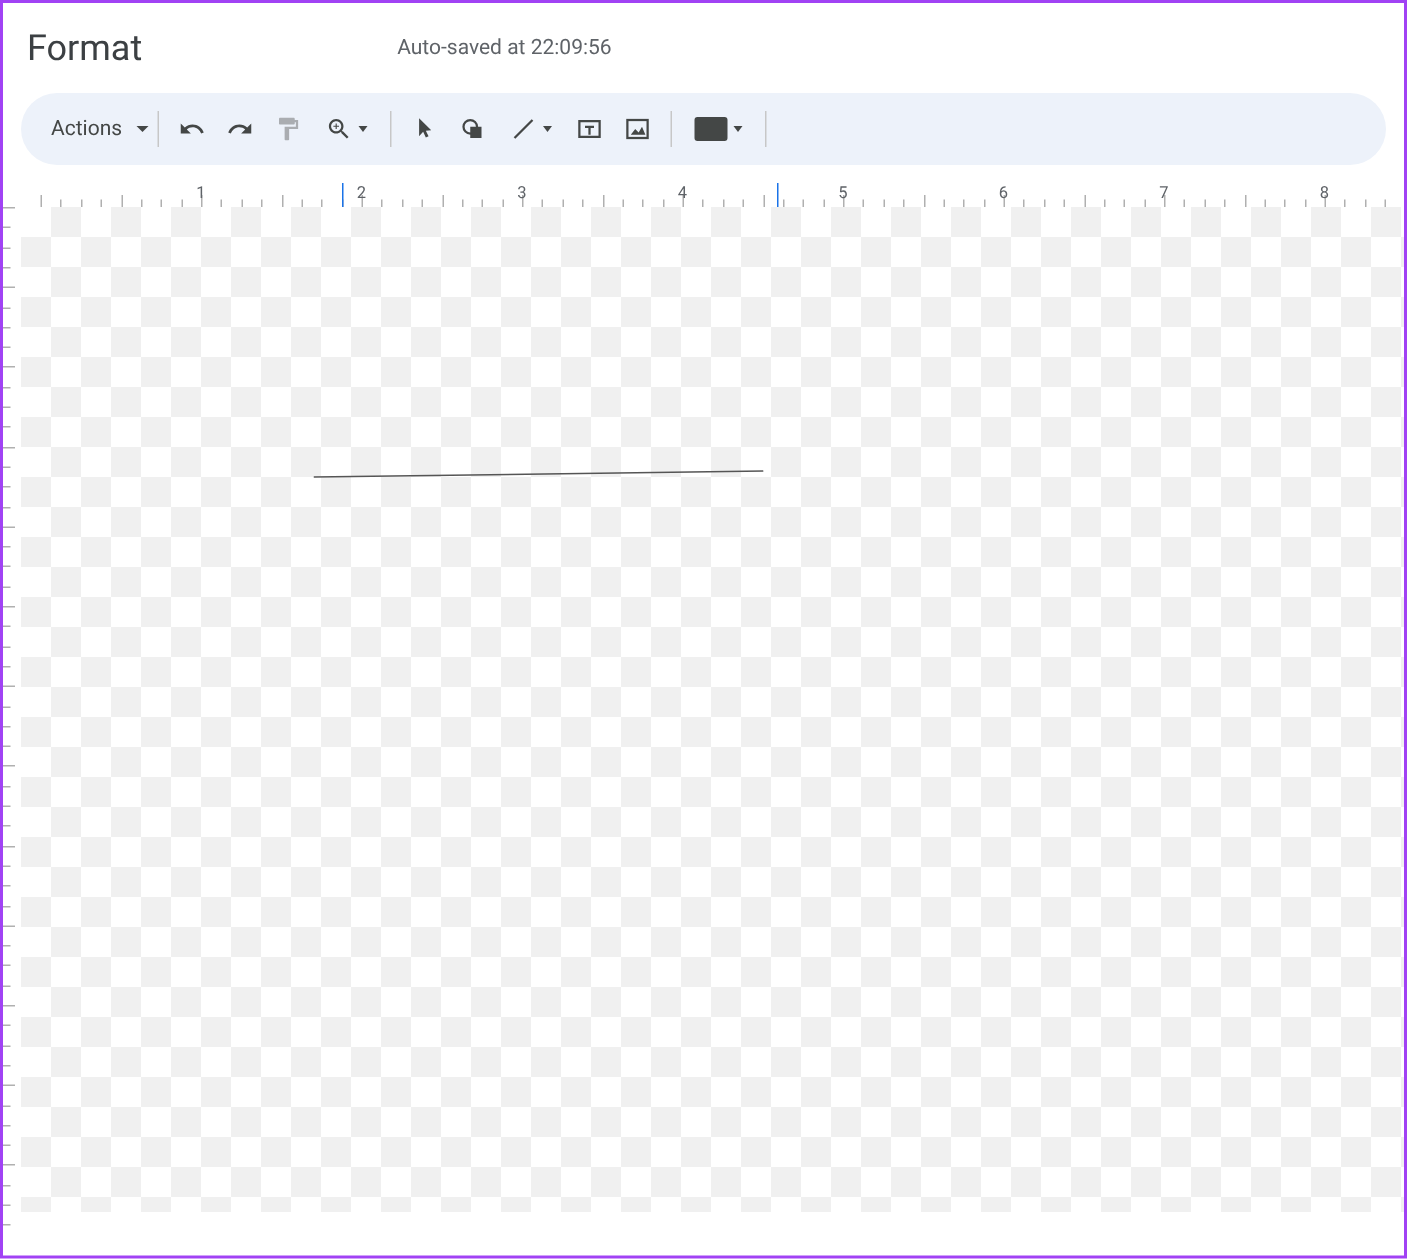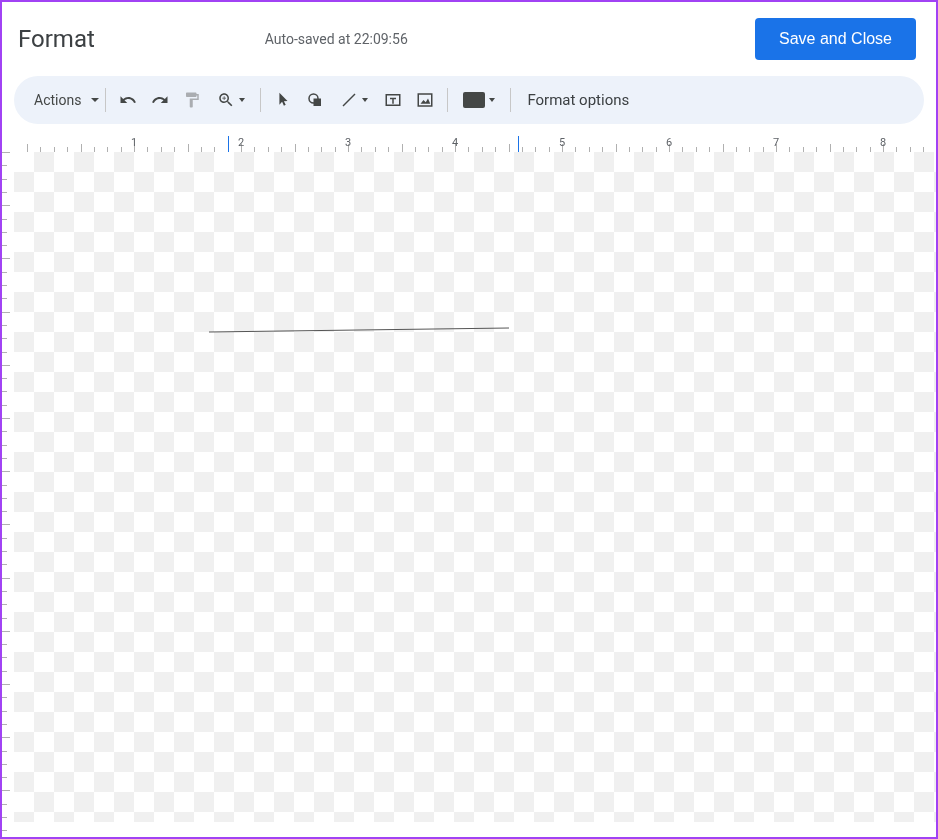--- a/index.html
+++ b/index.html
@@ -178,21 +178,20 @@
       padding: 0 10px;
     }
   </style>
 </head>
 <body>
 
 <div class="header">
   <div class="title">Format</div>
   <div class="status">Auto-saved at 22:09:56</div>
   <div class="spacer"></div>
-  <button class="save-btn">Save and Close</button>
 </div>
 
 <div class="toolbar">
   <div class="tb-btn">
     <span class="tb-text">Actions</span>
     <span class="caret"></span>
   </div>
   <div class="tb-sep"></div>
 
   <div class="tb-btn">
@@ -248,23 +247,20 @@
       </svg>
   </div>
   <div class="tb-sep"></div>
 
   <div class="tb-btn" style="min-width:50px;">
     <span class="word-art-box"></span>
     <span class="caret-small"></span>
   </div>
   <div class="tb-sep"></div>
 
-  <div class="tb-btn">
-    <span class="format-text">Format options</span>
-  </div>
 </div>
 
 <div class="ruler-h">
   <div class="ruler-h-inner" id="hruler">
       <div class="tick major" style="left: 0px;"></div>
       <div class="tick minor" style="left: 13.375px;"></div>
       <div class="tick minor" style="left: 26.75px;"></div>
       <div class="tick minor" style="left: 40.125px;"></div>
       <div class="tick major" style="left: 53.5px;"></div>
       <div class="tick minor" style="left: 66.875px;"></div>

